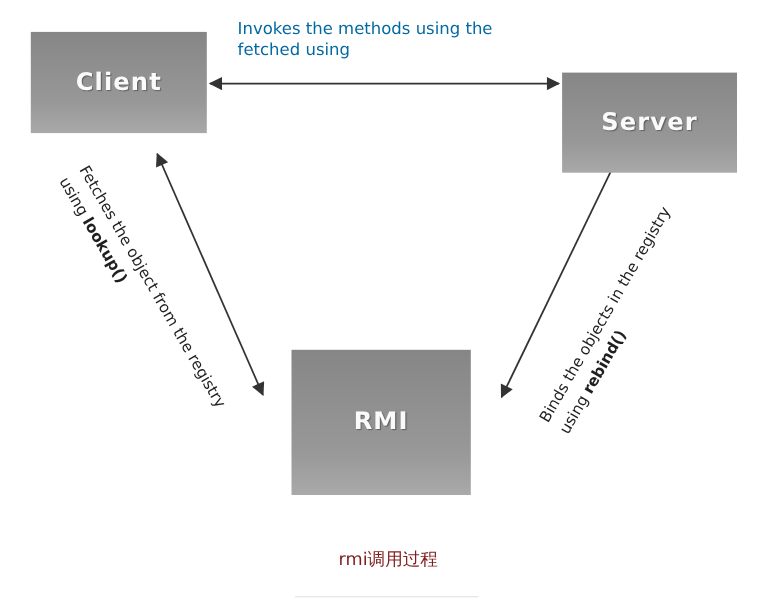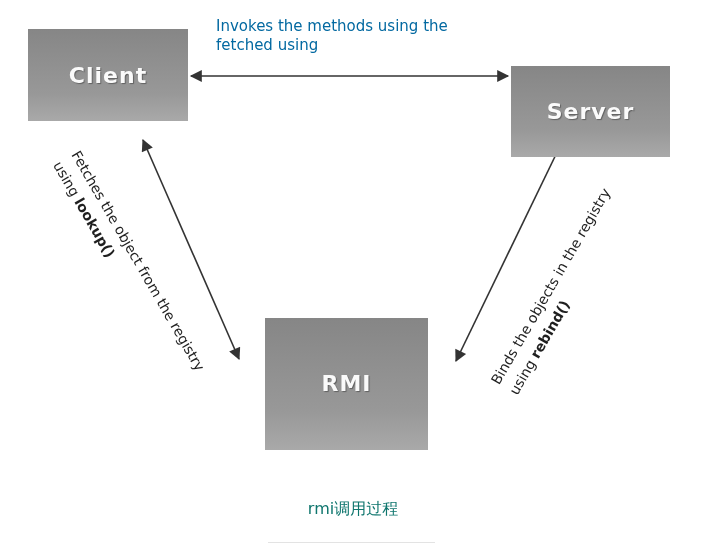--- a/index.html
+++ b/index.html
@@ -53,21 +53,21 @@
     white-space: nowrap;
     transform-origin: 0 0;
   }
   .edge-label b { font-weight: bold; }
   .edge-label-lookup { left: 84px;  top: 147px; transform: rotate(60deg);  }
   .edge-label-rebind { left: 486px; top: 378px; transform: rotate(-60deg); }
   .caption {
     position: absolute;
     left: 0; right: 0; top: 499px;
     text-align: center;
-    color: #0f766e;
+    color: #7f1d1d;
     font-size: 16px;
   }
   .divider {
     position: absolute;
     left: 268px; top: 542px;
     width: 167px; height: 1px;
     background: #e3e3e3;
   }
 </style>
 </head>

